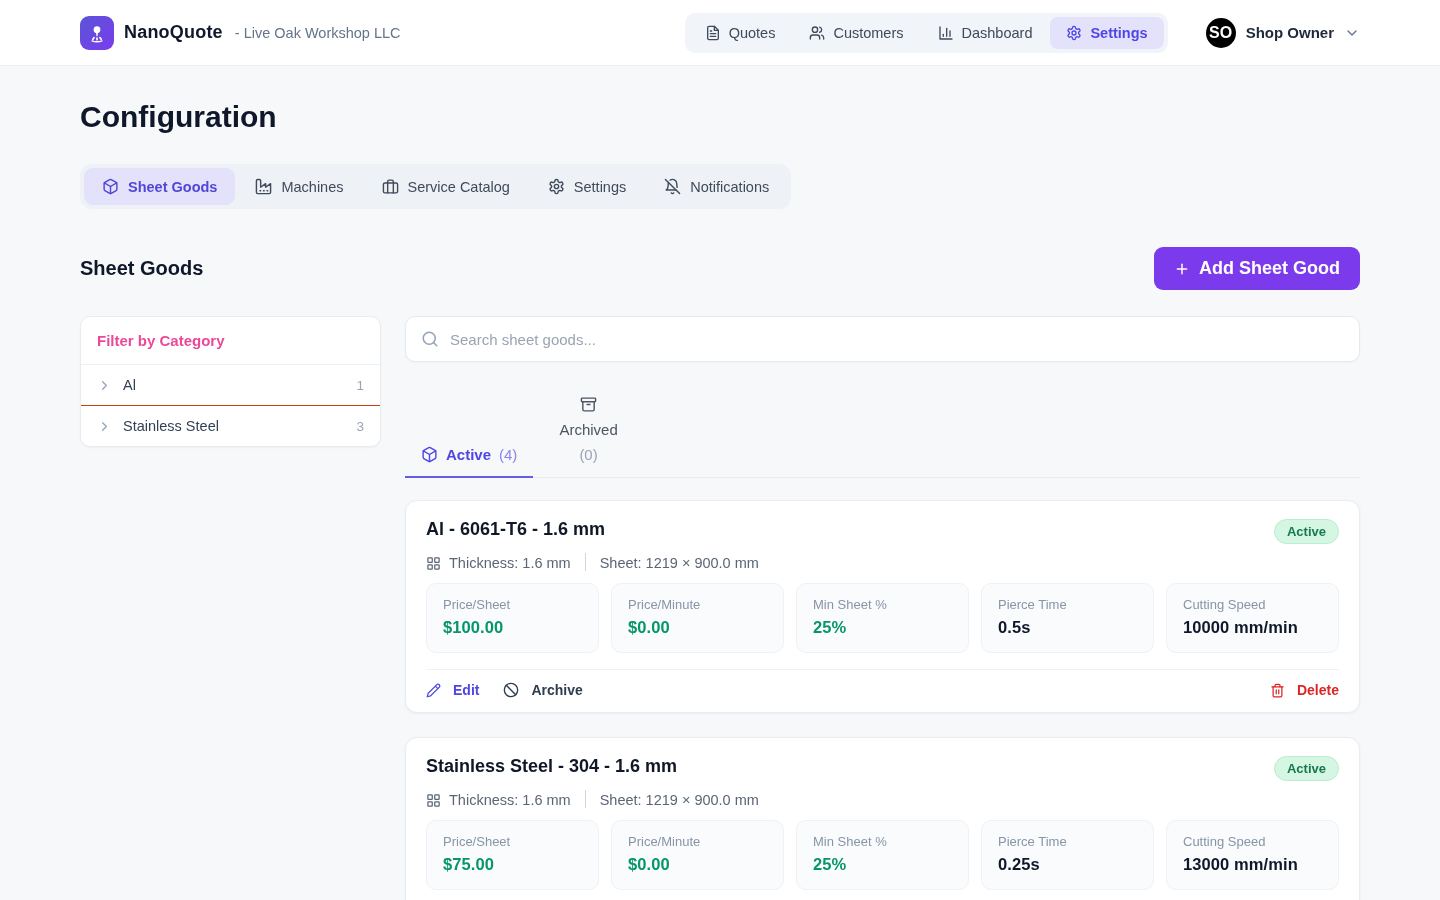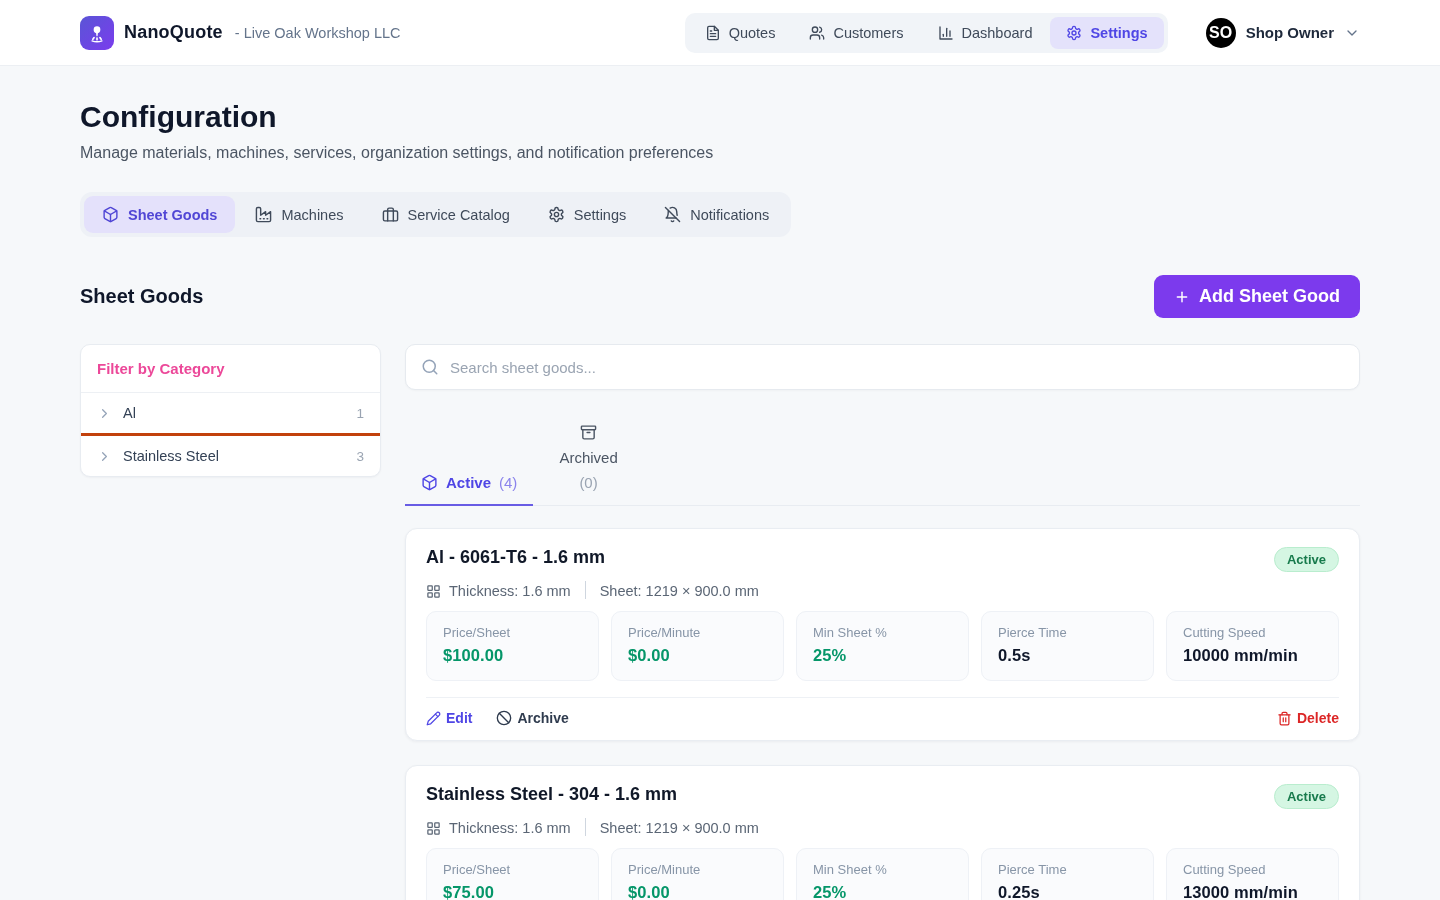--- a/index.html
+++ b/index.html
@@ -32,21 +32,21 @@
   .section-row { margin-top:38px; display:flex; align-items:center; justify-content:space-between; }
   .section-title { font-size:20px; font-weight:700; color:#0f172a; }
   .add-btn { display:flex; align-items:center; gap:9px; background:#7c3aed; color:#fff; border:none; border-radius:9px; padding:11px 20px; font-size:18px; font-weight:600; font-family:inherit; cursor:pointer; }
 
   .content-row { margin-top:26px; display:flex; gap:24px; align-items:flex-start; }
 
   
   .filter-card { width:301px; flex:none; background:#fff; border:1px solid #e8ecf1; border-radius:10px; box-shadow:0 1px 2px rgba(16,24,40,.04); }
   .filter-header { padding:15px 16px; font-size:15px; font-weight:700; color:#ec4899; border-bottom:1px solid #edf0f4; }
   .filter-item { display:flex; align-items:center; gap:11px; padding:12px 16px; cursor:pointer; }
-  .filter-item:not(:last-child) { border-bottom:3px solid #c2410c; }
+  .filter-item:not(:last-child) { border-bottom:1px solid #c2410c; }
   .filter-label { flex:1; font-size:14.5px; color:#334155; }
   .filter-count { font-size:13.5px; color:#9aa4b2; }
 
   
   .list-col { flex:1; min-width:0; }
   .search-box { height:46px; background:#fff; border:1px solid #e6eaef; border-radius:10px; display:flex; align-items:center; gap:11px; padding:0 15px; box-shadow:0 1px 2px rgba(16,24,40,.03); }
   .search-box input { flex:1; border:none; outline:none; font-size:15px; color:#0f172a; font-family:inherit; background:transparent; }
   .search-box input::placeholder { color:#9aa4b2; }
 
   .list-tabs { margin-top:24px; display:flex; align-items:flex-end; gap:10px; border-bottom:1px solid #e8ecf1; }
@@ -62,21 +62,21 @@
   .card-head { display:flex; align-items:flex-start; justify-content:space-between; }
   .card-title { font-size:18px; font-weight:700; color:#101828; }
   .badge-active { background:#d5f6e3; color:#177a4c; border:1px solid #b9edce; border-radius:999px; padding:4px 12px; font-size:13px; font-weight:600; }
   .card-meta { margin-top:9px; display:flex; align-items:flex-end; gap:8px; font-size:14.5px; color:#5b6675; }
   .meta-divider { width:1px; height:18px; background:#cfd6df; margin:0 6px; }
   .stats-row { margin-top:12px; display:flex; gap:12px; }
   .stat { flex:1; background:#fafbfd; border:1px solid #eef1f6; border-radius:10px; padding:13px 16px 15px; }
   .stat-label { font-size:13px; font-weight:500; color:#8795a7; margin-bottom:6px; }
   .stat-value { font-size:16.5px; font-weight:700; color:#0f172a; letter-spacing:.1px; }
   .card-foot { margin-top:16px; border-top:1px solid #eef1f5; padding:12px 0 14px; display:flex; align-items:center; gap:24px; }
-  .action { display:flex; align-items:center; gap:5px; font-size:14px; font-weight:600; cursor:pointer; background:none; border:none; font-family:inherit; padding:0; }
+  .action { display:flex; align-items:center; gap:12px; font-size:14px; font-weight:600; cursor:pointer; background:none; border:none; font-family:inherit; padding:0; }
   .action.edit { color:#4f46e5; }
   .action.archive { color:#2f3b4e; }
   .action.delete { color:#dc2626; margin-left:auto; }
 </style>
 </head>
 <body>
 
 <div class="header">
   <div class="brand">
     <div class="logo">
@@ -145,21 +145,20 @@
     <span>
       <svg width="16" height="16" viewBox="0 0 24 24" fill="none" stroke="#64748b" stroke-width="2" stroke-linecap="round" stroke-linejoin="round">
           <path d="m6 9 6 6 6-6"></path>
         </svg>
     </span>
   </div>
 </div>
 
 <div class="main">
   <div class="page-title">Configuration</div>
-  <div class="page-subtitle">Manage materials, machines, services, organization settings, and notification preferences</div>
 
   
   <div class="config-tabs">
     <div class="config-tab active">
       <span>
         <svg width="17" height="17" viewBox="0 0 24 24" fill="none" stroke="currentColor" stroke-width="2" stroke-linecap="round" stroke-linejoin="round">
             <path d="M21 16V8a2 2 0 0 0-1-1.73l-7-4a2 2 0 0 0-2 0l-7 4A2 2 0 0 0 3 8v8a2 2 0 0 0 1 1.73l7 4a2 2 0 0 0 2 0l7-4A2 2 0 0 0 21 16z"></path>
             <path d="m3.3 7 8.7 5 8.7-5"></path>
             <path d="M12 22V12"></path>
           </svg>

